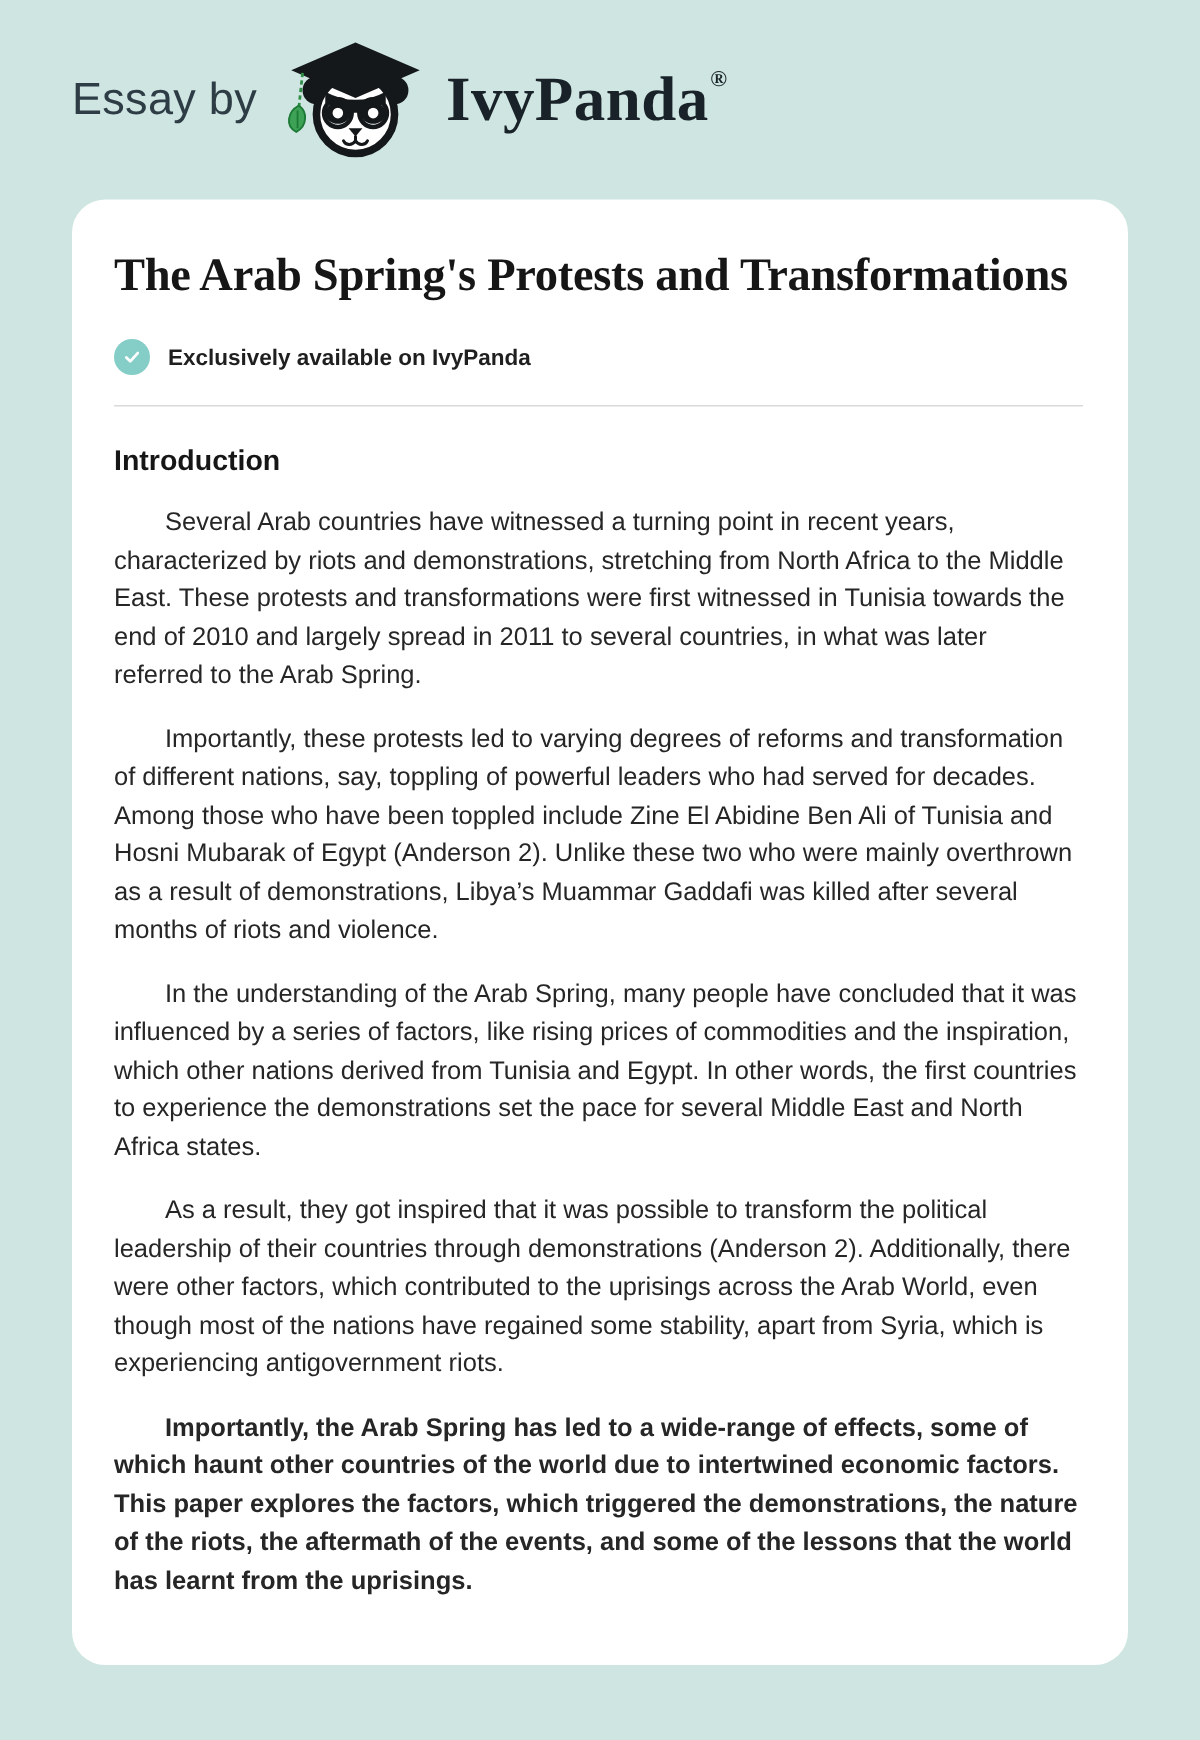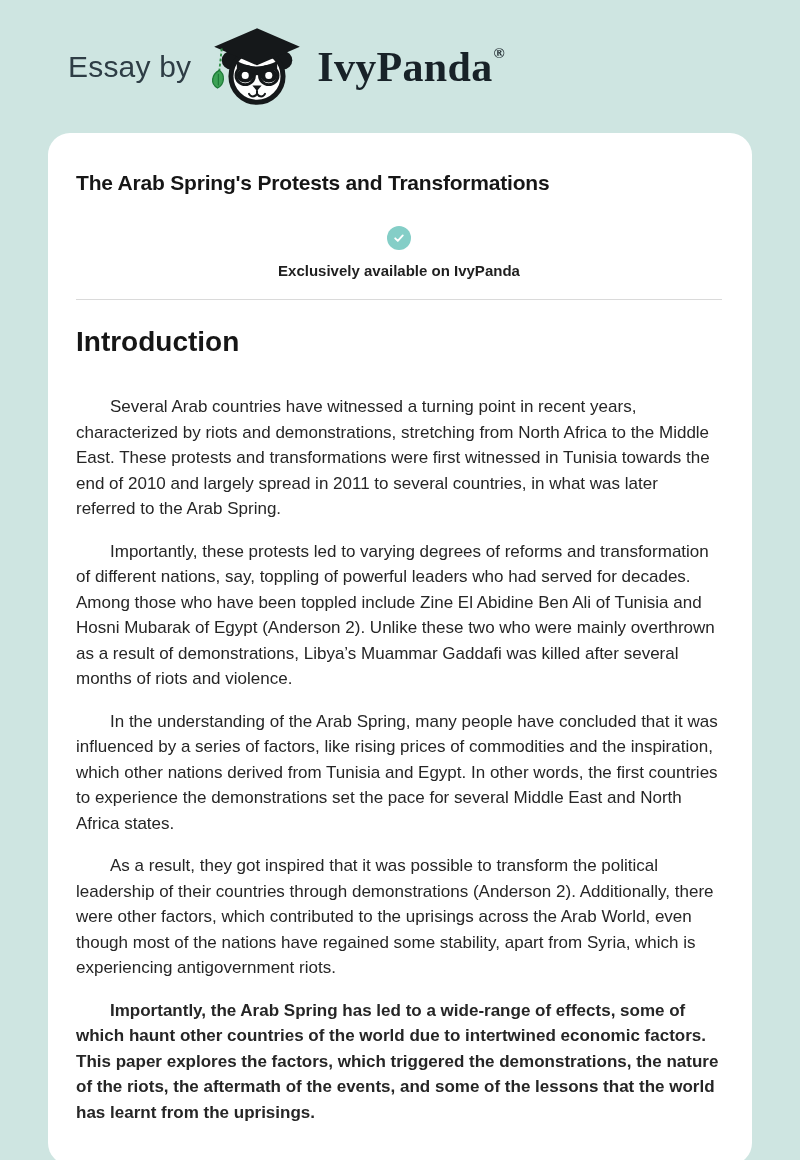--- a/index.html
+++ b/index.html
@@ -11,21 +11,20 @@
     overflow: hidden;
   }
 
   
   .site-header {
     height: 133px;
     display: flex;
     align-items: center;
     padding: 0 48px;
     box-sizing: border-box;
-    margin-left: 20px;
   }
   .brand-prefix {
     font-size: 30px;
     color: #2e3d45;
     letter-spacing: 0.2px;
   }
   .logo-wrap { margin: 0 12px 0 18px; display: flex; align-items: center; }
   .brand-name {
     font-family: "Liberation Serif", "DejaVu Serif", serif;
     font-weight: 700;
@@ -47,32 +46,32 @@
   .essay-card {
     margin: 0 48px;
     width: 704px;
     box-sizing: border-box;
     background: #ffffff;
     border-radius: 22px;
     padding: 30px 30px 40px 28px;
     min-height: 977px;
   }
   .essay-title {
-    font-size: 21px;
+    font-size: 31px;
     line-height: 39px;
     font-weight: 700;
     color: #161616;
     letter-spacing: -0.2px;
     margin: 0 0 24px;
+    font-family: Liberation Serif, serif;
   }
   .badge-row {
     display: flex;
     align-items: center;
     gap: 12px;
-    flex-direction: column;
   }
   .badge-circle {
     width: 24px;
     height: 24px;
     min-width: 24px;
     border-radius: 50%;
     background: #84cec7;
     display: flex;
     align-items: center;
     justify-content: center;
@@ -81,24 +80,24 @@
     font-weight: 700;
     font-size: 15px;
     color: #1f1f1f;
   }
   .rule {
     border: none;
     border-top: 1px solid #dadada;
     margin: 20px 0 0;
   }
   .section-heading {
-    font-size: 28px;
+    font-size: 19px;
     font-weight: 700;
     color: #161616;
-    margin: 26px 0 36px;
+    margin: 26px 0 16px;
   }
   .body-paragraph {
     font-size: 17px;
     line-height: 25.5px;
     color: #262626;
     margin: 4px 0 17px;
     text-indent: 34px;
   }
   .body-paragraph:last-child { margin-bottom: 0; font-weight: bold; }
 </style>

